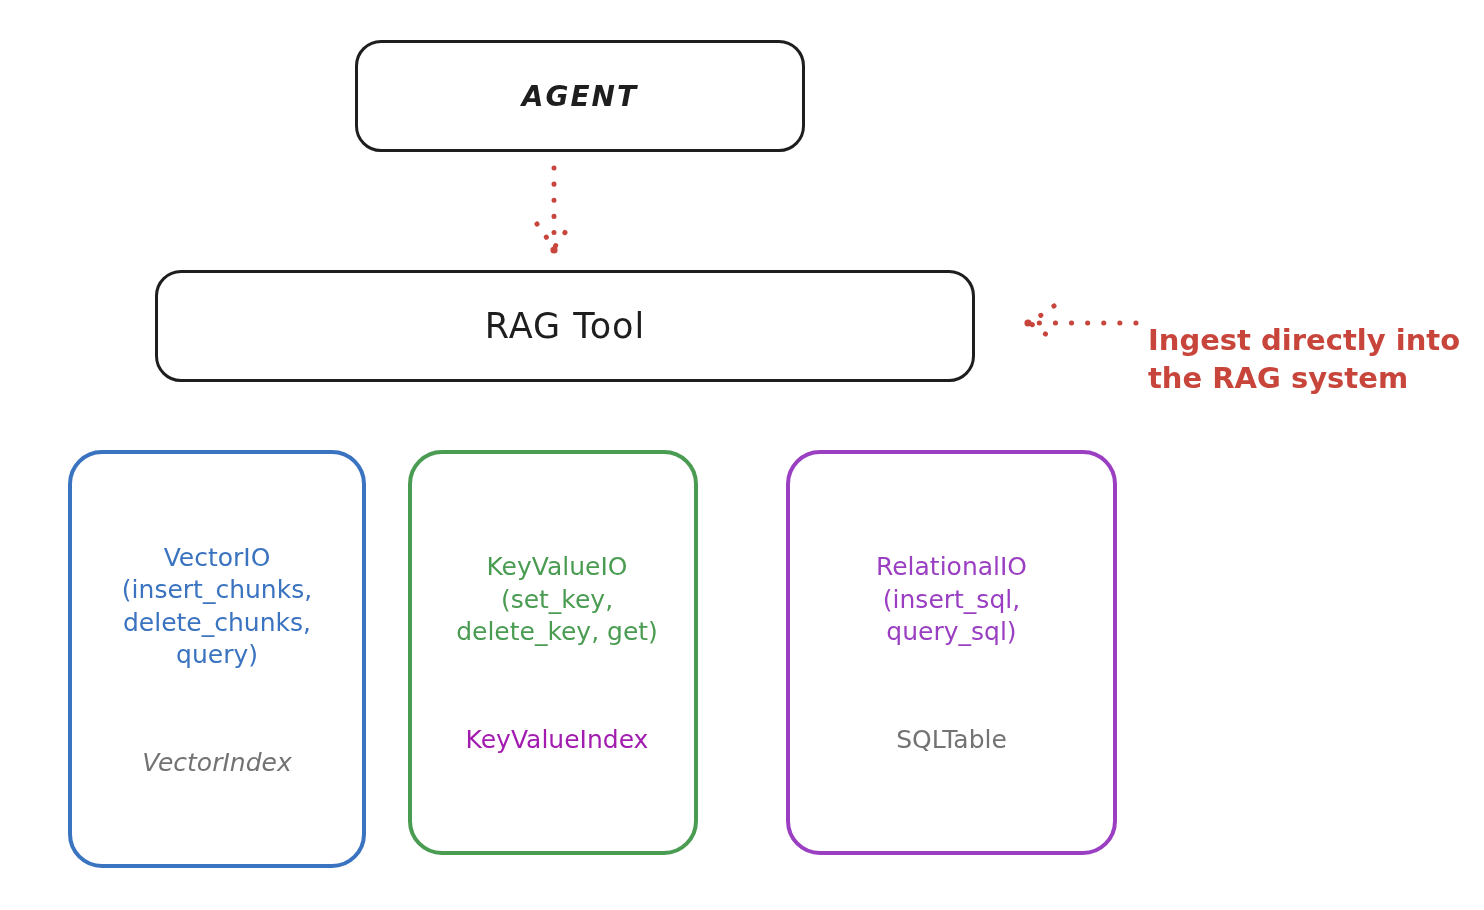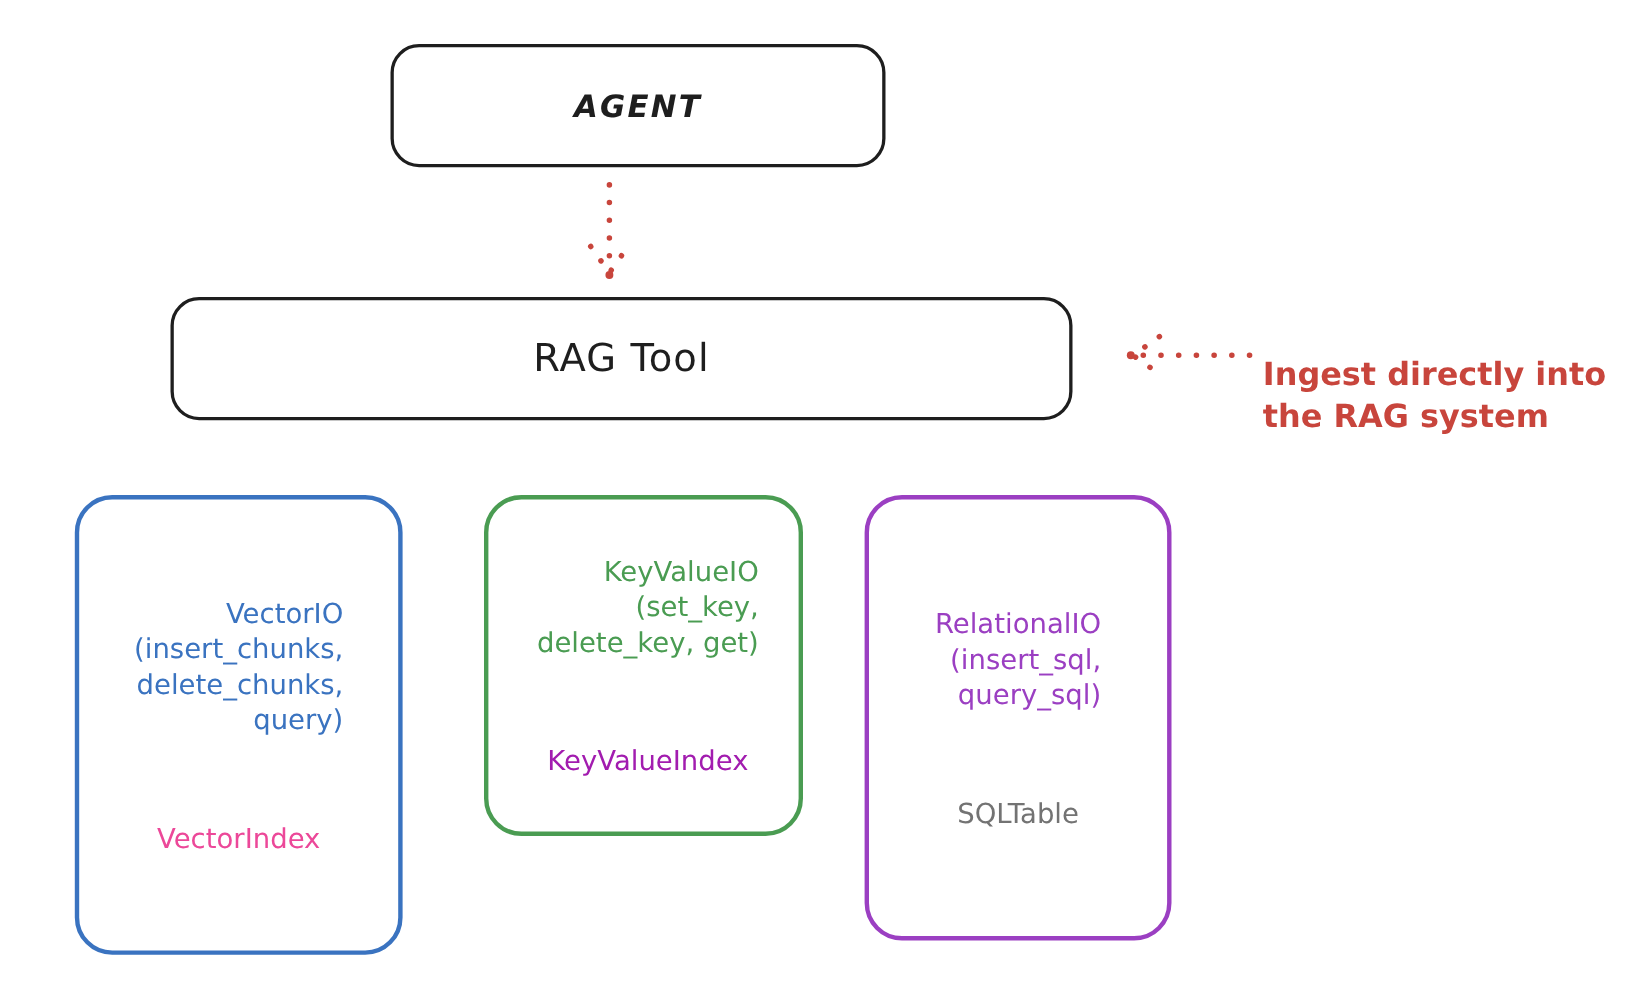--- a/index.html
+++ b/index.html
@@ -20,21 +20,21 @@
 
   
   .node {
     position: absolute;
     box-sizing: border-box;
     background: #ffffff;
     display: flex;
     flex-direction: column;
     align-items: center;
     justify-content: center;
-    text-align: right;
+    text-align: center;
   }
 
   .node-title {
     font-family: "DejaVu Sans", sans-serif;
     letter-spacing: 0.5px;
   }
 
   
   .box-black {
     border: 3.5px solid #1e1e1e;
@@ -127,32 +127,32 @@
 
   <div id="annotation-text" style="left:1148px; top:282px; width:330px; color:#c8453c;">Ingest directly into
 the RAG system</div>
 
   <div class="node box-color" id="node-vector" style="left:68px; top:450px; width:298px; height:418px;
               border-color:#3a73c0;">
     <div class="leaf-text" style="color:#3a73c0;">VectorIO
 (insert_chunks,
 delete_chunks,
 query)</div>
-    <div class="leaf-sub" style="color:#ec4899;">VectorIndex</div>
+    <div class="leaf-sub" style="color:#737373;font-style:italic;">VectorIndex</div>
   </div>
 
-  <div class="node box-color" id="node-keyvalue" style="left:440px; top:450px; width:290px; height:310px;
+  <div class="node box-color" id="node-keyvalue" style="left:408px; top:450px; width:290px; height:405px;
               border-color:#4a9c52;padding-left:14px;">
     <div class="leaf-text" style="color:#4a9c52;">KeyValueIO
 (set_key,
 delete_key, get)</div>
     <div class="leaf-sub" style="color:#a21caf;">KeyValueIndex</div>
   </div>
 
-  <div class="node box-color" id="node-relational" style="left:786px; top:450px; width:279px; height:405px;
+  <div class="node box-color" id="node-relational" style="left:786px; top:450px; width:331px; height:405px;
               border-color:#9b3fc2;">
     <div class="leaf-text" style="color:#9b3fc2;">RelationalIO
 (insert_sql,
 query_sql)</div>
     <div class="leaf-sub" style="color:#737373;">SQLTable</div>
   </div>
 
 </div>
 
 </body></html>

